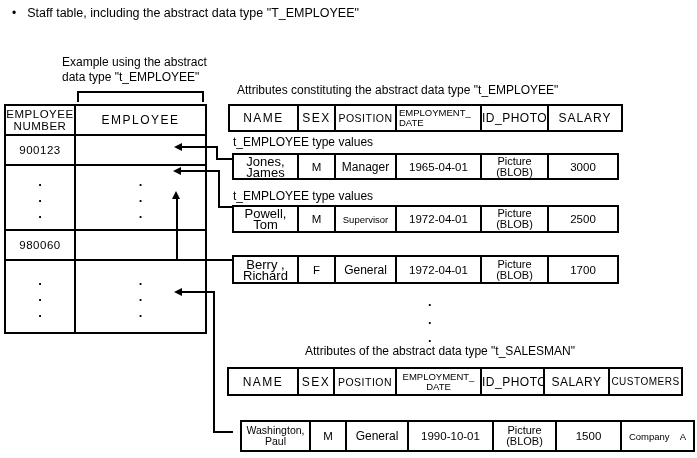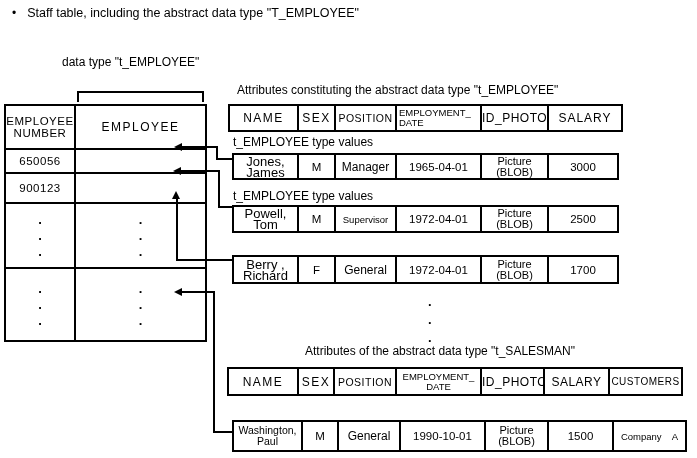--- a/index.html
+++ b/index.html
@@ -57,60 +57,61 @@
 <body>
 
 <div class="canvas">
 
   <div class="title-row">
     <span class="bullet">•</span>
     <span>Staff table, including the abstract data type "T_EMPLOYEE"</span>
   </div>
 
   <div class="lbl" style="left:62px; top:55px;">
+    <div>Example using the abstract</div>
     <div>data type "t_EMPLOYEE"</div>
   </div>
   <div class="bracket"></div>
 
   <table style="left:4px; top:104px; width:201px;">
     <colgroup>
         <col style="width:70px;">
         <col style="width:131px;">
       </colgroup>
     <tbody>
-        <tr style="height:44px;">
+        <tr style="height:30px;">
       <th class="staff-hdr">
         <div>EMPLOYEE</div>
         <div>NUMBER</div>
       </th>
       <th class="ls">EMPLOYEE</th>
     </tr>
-    <tr style="height:24px;">
-      <td class="staff-num">650056</td>
-      <td></td>
-    </tr>
     <tr style="height:30px;">
       <td class="staff-num">900123</td>
       <td></td>
     </tr>
     <tr style="height:65px;">
       <td>
         <div class="vdots">
               <span class="dot">.</span>
               <span class="dot">.</span>
               <span class="dot">.</span>
             </div>
       </td>
       <td>
         <div class="vdots">
               <span class="dot">.</span>
               <span class="dot">.</span>
               <span class="dot">.</span>
             </div>
       </td>
+    </tr>
+    <tr style="height:30px;">
+      <td class="staff-num">980060</td>
+      <td></td>
     </tr>
     <tr style="height:73px;">
       <td>
         <div class="vdots">
               <span class="dot">.</span>
               <span class="dot">.</span>
               <span class="dot">.</span>
             </div>
       </td>
       <td>
@@ -258,21 +259,21 @@
         <div>EMPLOYMENT_</div>
         <div>DATE</div>
       </th>
       <th class="ls" style="letter-spacing:0.5px;">ID_PHOTO</th>
       <th class="ls" style="letter-spacing:0.5px;">SALARY</th>
       <th class="cust-h">CUSTOMERS</th>
     </tr>
   </tbody>
     </table>
 
-  <table style="left:232px; top:420px; width:453px;">
+  <table style="left:240px; top:420px; width:453px;">
     <colgroup>
         <col style="width:69px;">
         <col style="width:36px;">
         <col style="width:62px;">
         <col style="width:85px;">
         <col style="width:63px;">
         <col style="width:65px;">
         <col style="width:73px;">
       </colgroup>
     <tbody>

